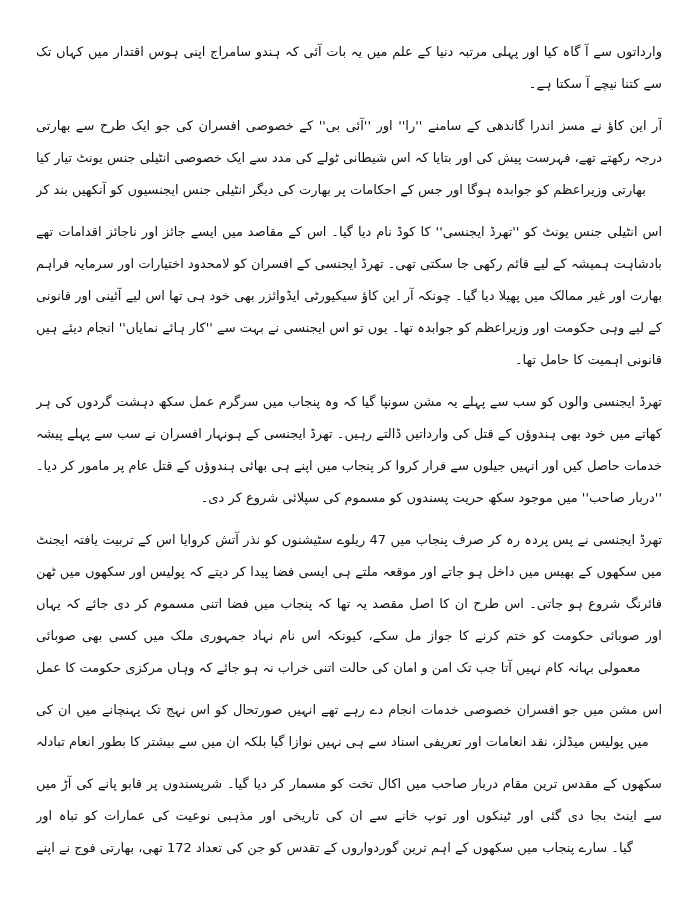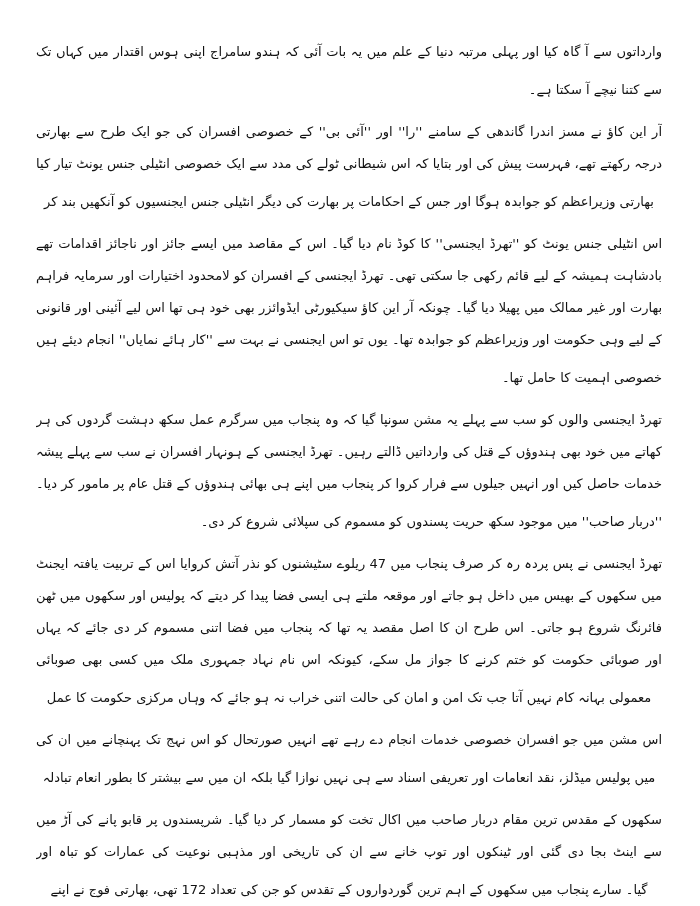--- a/index.html
+++ b/index.html
@@ -34,23 +34,22 @@
     overflow: hidden;
     direction: rtl;
   }
   
   .line.full {
     text-align: justify;
     text-align-last: justify;
   }
   
   .line.last {
-    text-align: center;
+    text-align: left;
     text-align-last: right;
-    margin-top: 6px;
   }
 </style>
 </head>
 <body>
 
 <div class="page">
   <div>
       <div class="para">
         <div class="line full">وارداتوں سے آ گاہ کیا اور پہلی مرتبہ دنیا کے علم میں یہ بات آئی کہ ہندو سامراج اپنی ہوس اقتدار میں کہاں تک جا سکتا ہے اور انسانیت کی سطح</div>
         <div class="line last">سے کتنا نیچے آ سکتا ہے۔</div>
@@ -58,21 +57,21 @@
       <div class="para">
         <div class="line full">آر این کاؤ نے مسز اندرا گاندھی کے سامنے ''را'' اور ''آئی بی'' کے خصوصی افسران کی جو ایک طرح سے بھارتی وزیراعظم کے ذاتی غلاموں کا</div>
         <div class="line full">درجہ رکھتے تھے، فہرست پیش کی اور بتایا کہ اس شیطانی ٹولے کی مدد سے ایک خصوصی انٹیلی جنس یونٹ تیار کیا جائے جو اپنے اعمال کے لیے صرف</div>
         <div class="line last">بھارتی وزیراعظم کو جوابدہ ہوگا اور جس کے احکامات پر بھارت کی دیگر انٹیلی جنس ایجنسیوں کو آنکھیں بند کر کے عمل پیرا ہونا ہوگا۔</div>
       </div>
       <div class="para">
         <div class="line full">اس انٹیلی جنس یونٹ کو ''تھرڈ ایجنسی'' کا کوڈ نام دیا گیا۔ اس کے مقاصد میں ایسے جائز اور ناجائز اقدامات تھے جن کی مدد سے مسز اندرا گاندھی کی</div>
         <div class="line full">بادشاہت ہمیشہ کے لیے قائم رکھی جا سکتی تھی۔ تھرڈ ایجنسی کے افسران کو لامحدود اختیارات اور سرمایہ فراہم کیا گیا اور اس کے خفیہ دفاتر کا جال</div>
         <div class="line full">بھارت اور غیر ممالک میں پھیلا دیا گیا۔ چونکہ آر این کاؤ سیکیورٹی ایڈوائزر بھی خود ہی تھا اس لیے آئینی اور قانونی طور پر بھی انٹیلی جنس معاملات</div>
         <div class="line full">کے لیے وہی حکومت اور وزیراعظم کو جوابدہ تھا۔ یوں تو اس ایجنسی نے بہت سے ''کار ہائے نمایاں'' انجام دیئے ہیں لیکن پنجاب میں ان کا رول</div>
-        <div class="line last">خصوصی اہمیت کا حامل تھا۔</div>
+        <div class="line last">قانونی اہمیت کا حامل تھا۔</div>
       </div>
       <div class="para">
         <div class="line full">تھرڈ ایجنسی والوں کو سب سے پہلے یہ مشن سونپا گیا کہ وہ پنجاب میں سرگرم عمل سکھ دہشت گردوں کی ہر ممکن معاونت کریں، خصوصاً سکھوں کے</div>
         <div class="line full">کھاتے میں خود بھی ہندوؤں کے قتل کی وارداتیں ڈالتے رہیں۔ تھرڈ ایجنسی کے ہونہار افسران نے سب سے پہلے پیشہ ور ہندو بدمعاشوں کی</div>
         <div class="line full">خدمات حاصل کیں اور انہیں جیلوں سے فرار کروا کر پنجاب میں اپنے ہی بھائی ہندوؤں کے قتل عام پر مامور کر دیا۔ اس کے ساتھ ہی ایجنسی نے</div>
         <div class="line last">''دربار صاحب'' میں موجود سکھ حریت پسندوں کو مسموم کی سپلائی شروع کر دی۔</div>
       </div>
       <div class="para">
         <div class="line full">تھرڈ ایجنسی نے پس پردہ رہ کر صرف پنجاب میں 47 ریلوے سٹیشنوں کو نذر آتش کروایا اس کے تربیت یافتہ ایجنٹ سکھوں کے احتجاجی جلوسوں</div>
         <div class="line full">میں سکھوں کے بھیس میں داخل ہو جاتے اور موقعہ ملتے ہی ایسی فضا پیدا کر دیتے کہ پولیس اور سکھوں میں ٹھن جاتی اور دونوں طرف سے</div>

